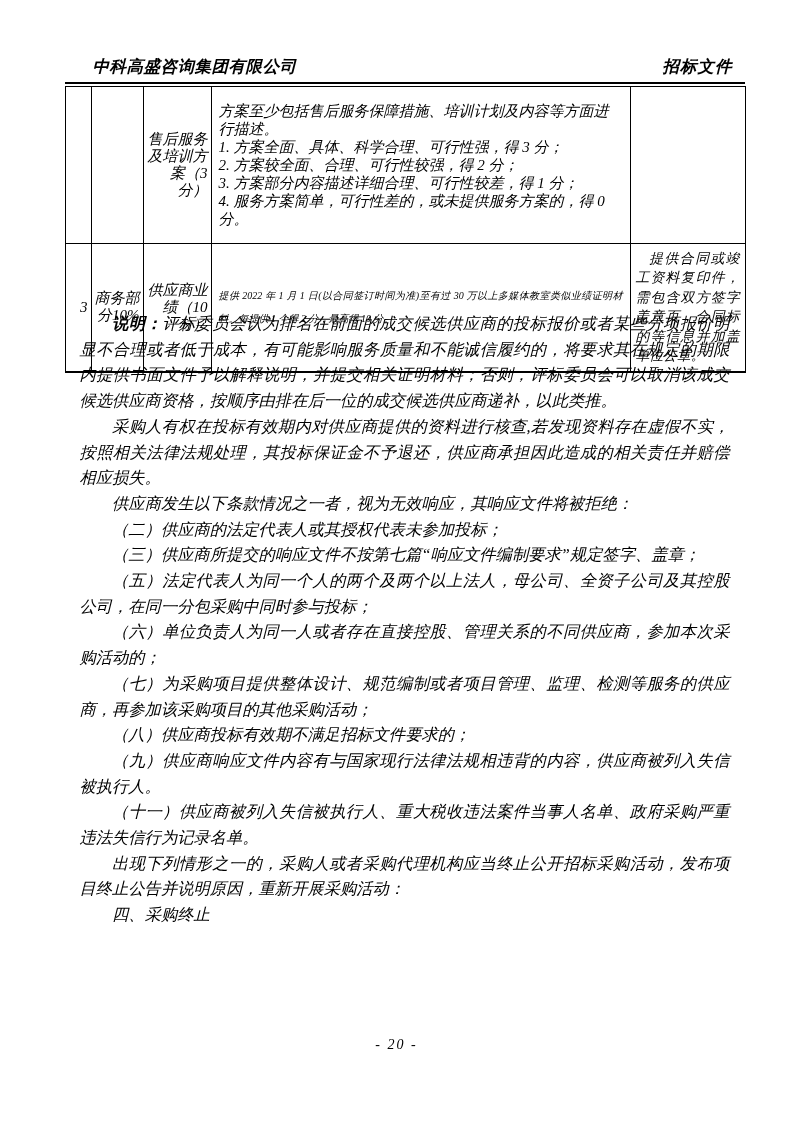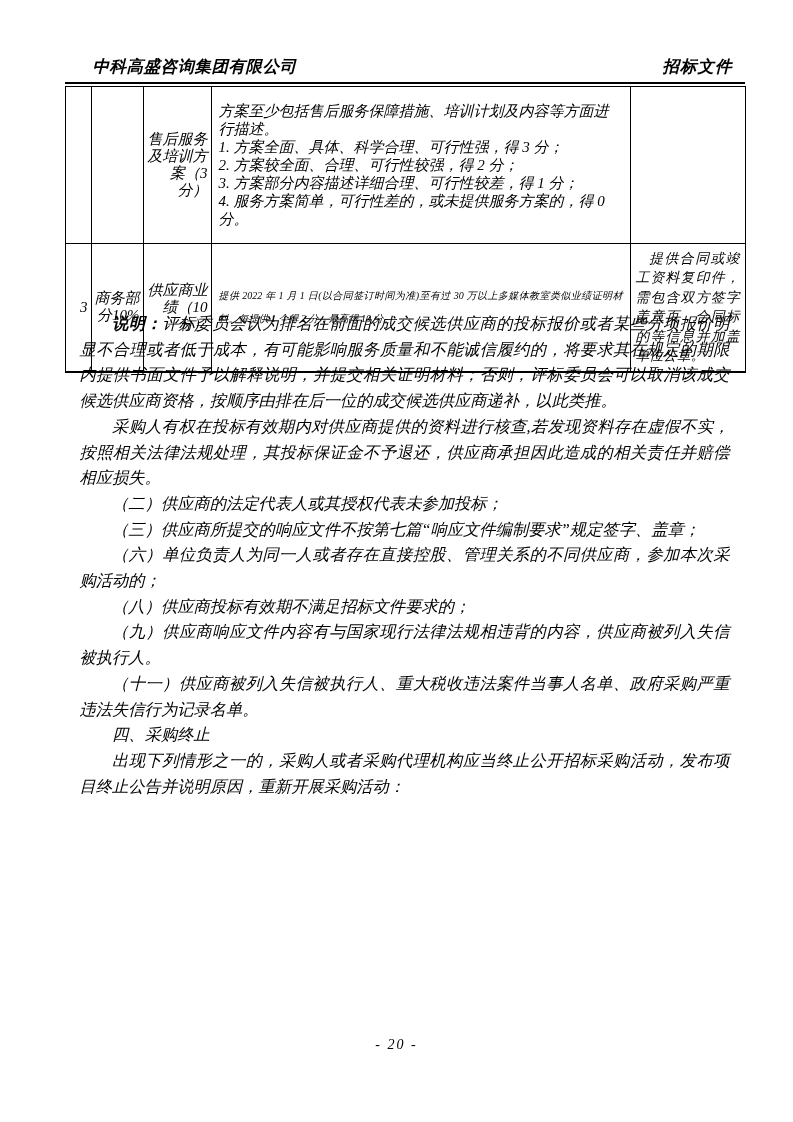--- a/index.html
+++ b/index.html
@@ -134,25 +134,28 @@
         <td class="cell-note">
           <div class="note-flow">提供合同或竣工资料复印件，需包含双方签字盖章页，合同标的等信息并加盖单位公章。</div>
         </td>
       </tr>
     </tbody>
   </table>
 
   <div class="doc-body">
     <p><span class="note-label">说明：</span><span>评标委员会认为排名在前面的成交候选供应商的投标报价或者某些分项报价明显不合理或者低于成本，有可能影响服务质量和不能诚信履约的，将要求其在规定的期限内提供书面文件予以解释说明，并提交相关证明材料；否则，评标委员会可以取消该成交候选供应商资格，按顺序由排在后一位的成交候选供应商递补，以此类推。</span></p>
     <p>采购人有权在投标有效期内对供应商提供的资料进行核查,若发现资料存在虚假不实，按照相关法律法规处理，其投标保证金不予退还，供应商承担因此造成的相关责任并赔偿相应损失。</p>
+    <p>供应商发生以下条款情况之一者，视为无效响应，其响应文件将被拒绝：</p>
     <p>（二）供应商的法定代表人或其授权代表未参加投标；</p>
     <p>（三）供应商所提交的响应文件不按第七篇“响应文件编制要求”规定签字、盖章；</p>
+    <p>（五）法定代表人为同一个人的两个及两个以上法人，母公司、全资子公司及其控股公司，在同一分包采购中同时参与投标；</p>
     <p>（六）单位负责人为同一人或者存在直接控股、管理关系的不同供应商，参加本次采购活动的；</p>
+    <p>（七）为采购项目提供整体设计、规范编制或者项目管理、监理、检测等服务的供应商，再参加该采购项目的其他采购活动；</p>
     <p>（八）供应商投标有效期不满足招标文件要求的；</p>
     <p>（九）供应商响应文件内容有与国家现行法律法规相违背的内容，供应商被列入失信被执行人。</p>
     <p>（十一）供应商被列入失信被执行人、重大税收违法案件当事人名单、政府采购严重违法失信行为记录名单。</p>
+    <p>出现下列情形之一的，采购人或者采购代理机构应当终止公开招标采购活动，发布项目终止公告并说明原因，重新开展采购活动：</p>
     <p>四、采购终止</p>
-    <p>出现下列情形之一的，采购人或者采购代理机构应当终止公开招标采购活动，发布项目终止公告并说明原因，重新开展采购活动：</p>
   </div>
 
   <div class="page-footer">- 20 -</div>
 
 </div>
 
 </body></html>

